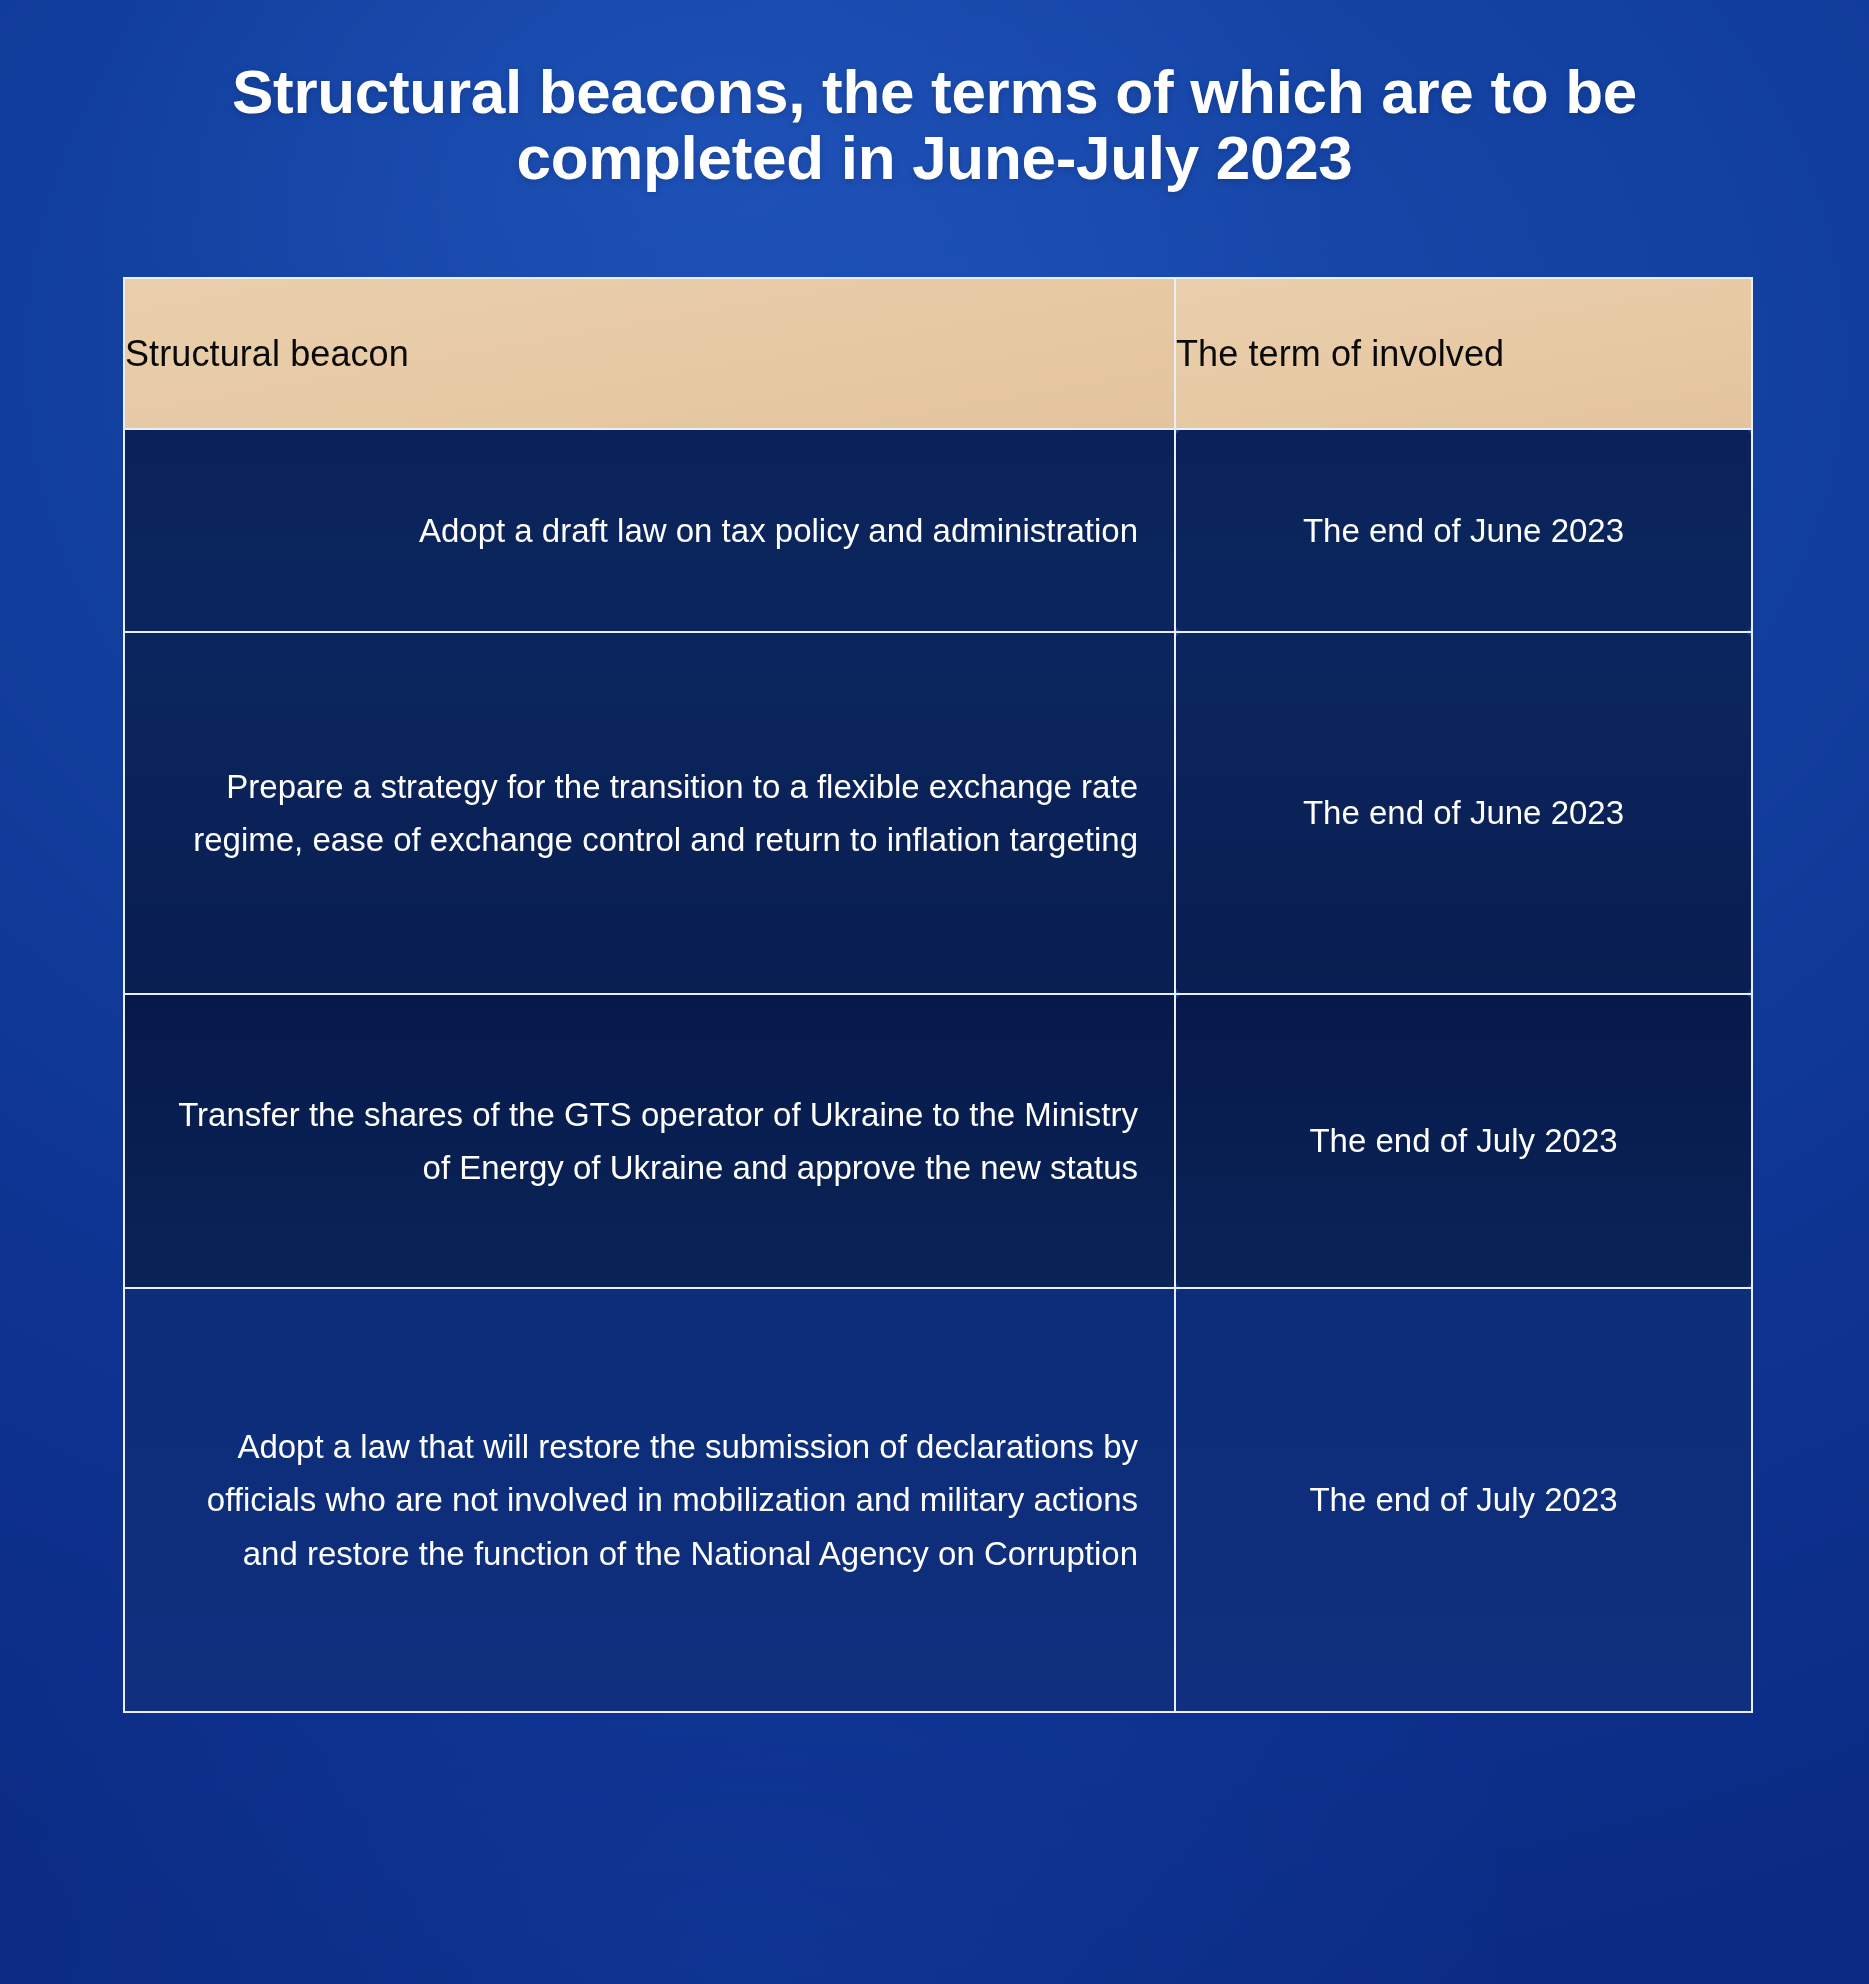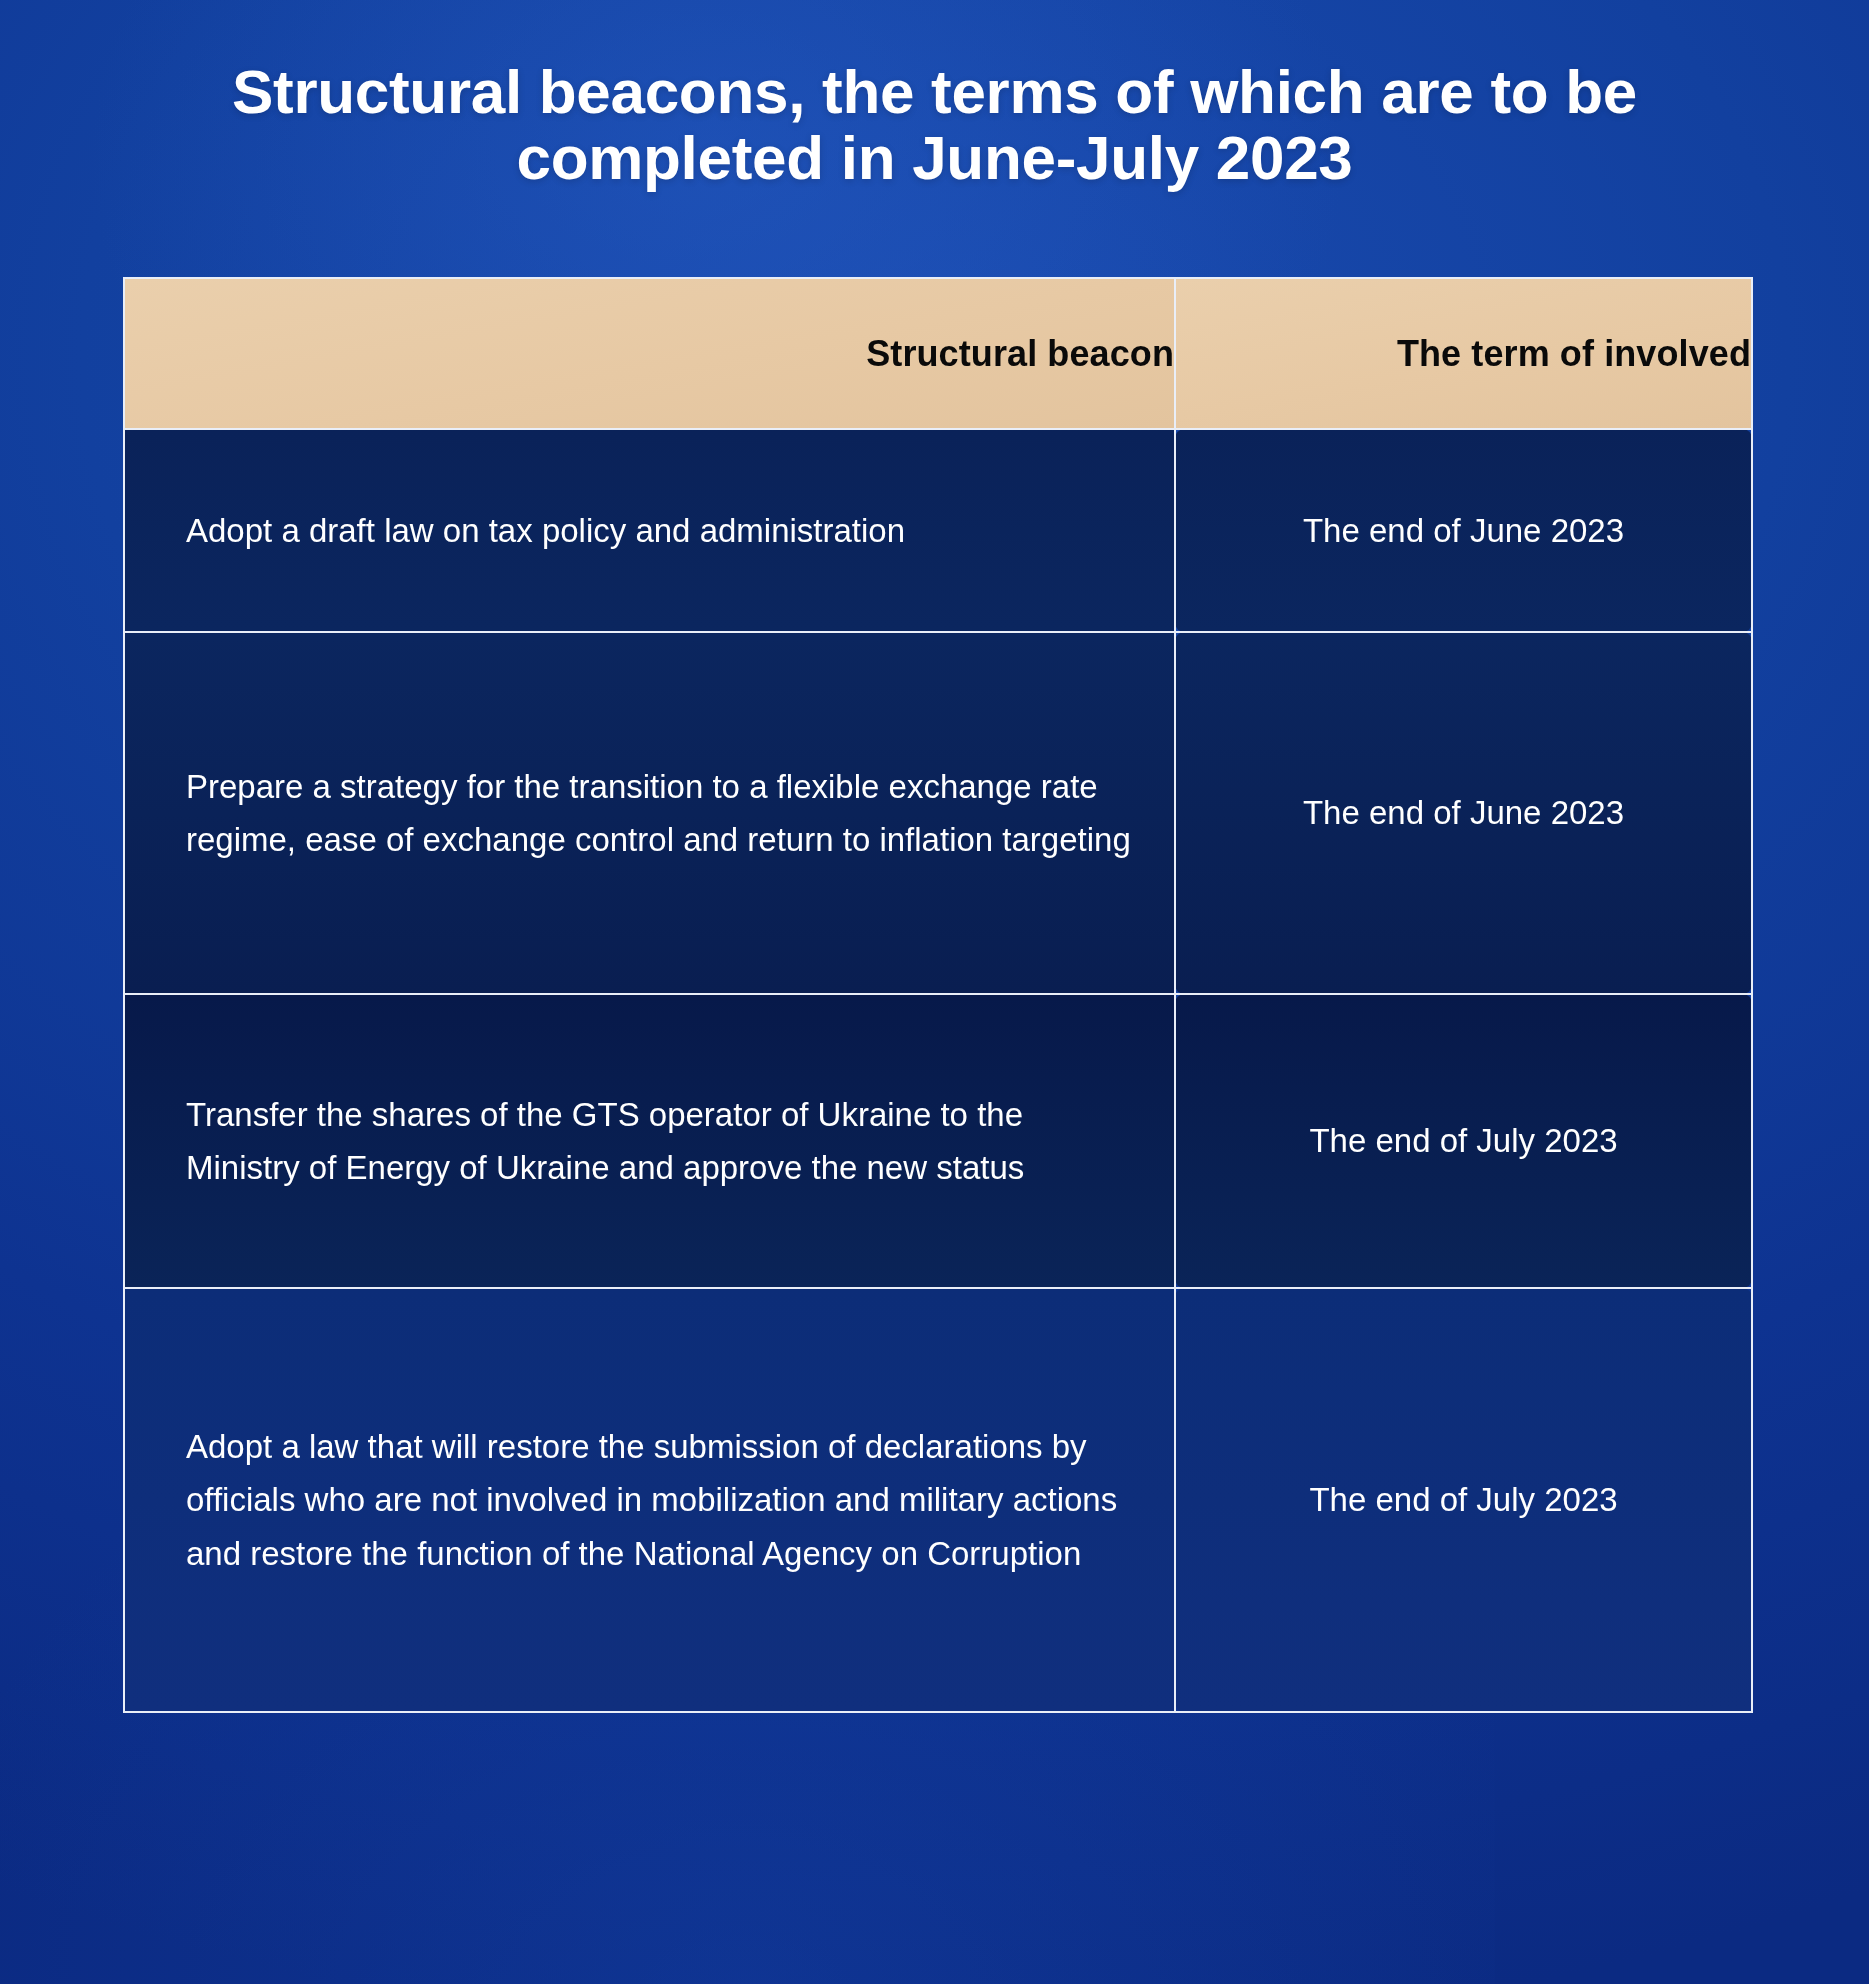--- a/index.html
+++ b/index.html
@@ -66,35 +66,35 @@
   .table td {
     border: 2.3px solid #e9eef8;
     vertical-align: middle;
   }
 
   thead th {
     background: linear-gradient(170deg, #eacfac 0%, #e7c9a4 55%, #e3c49e 100%);
     color: #0a0a0a;
     height: 151px;
     font-size: 36px;
-    font-weight: 700;
-    text-align: right;
+    font-weight: 400;
+    text-align: left;
     letter-spacing: 0.1px;
   }
 
   tbody td {
     color: #ffffff;
     font-size: 33px;
     font-weight: 400;
     line-height: 1.62;
   }
 
   tbody td.beacon {
-    text-align: left;
-    padding: 26px 36px 26px 61px;
+    text-align: right;
+    padding: 26px 36px 26px 41px;
   }
 
   tbody td.term {
     text-align: center;
     padding: 26px 30px;
     border-radius: 9px;
   }
 
   
   tbody tr.r0 td { background: linear-gradient(180deg, #0a2259 0%, #0b265f 100%); height: 203px; }

